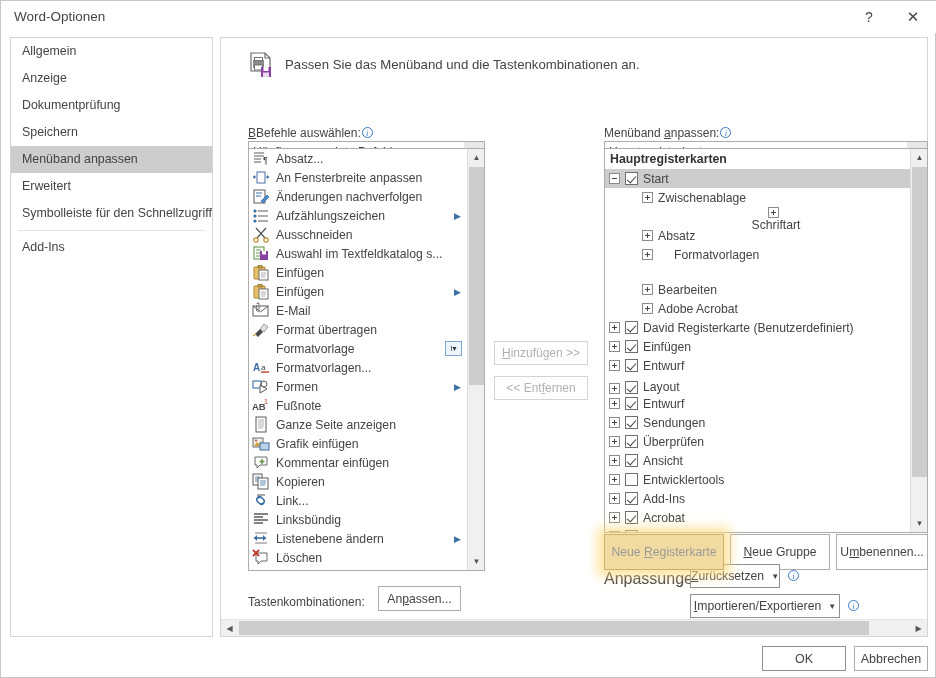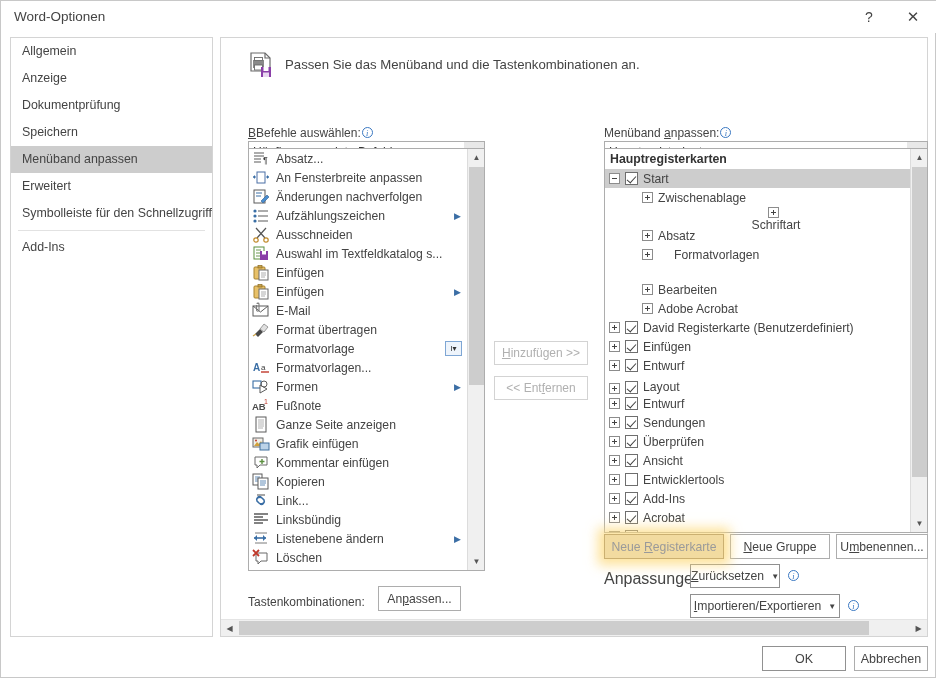--- a/index.html
+++ b/index.html
@@ -213,21 +213,21 @@
     font-size: 12px; color: #b0b0b0;
     display: flex; align-items: center; justify-content: center;
     cursor: default;
   }
   #btn-add { top: 303px; }
   #btn-rem { top: 338px; align-items: center; }
   .u { text-decoration: underline; }
 
   
   .btn {
-    position: absolute; height: 25px;
+    position: absolute; height: 36px;
     border: 1px solid #adadad; background: #ffffff;
     font-size: 12.2px; color: #444;
     display: flex; align-items: center; justify-content: center;
     cursor: default; white-space: nowrap;
   }
   #btn-newtab {
     left: 383px; top: 496px; width: 120px;
     background: #f2dba0; border-color: #cbb071; color: #9a9a9a;
     box-shadow: 0 0 11px 6px rgba(252,216,120,0.75);
     z-index: 5;

